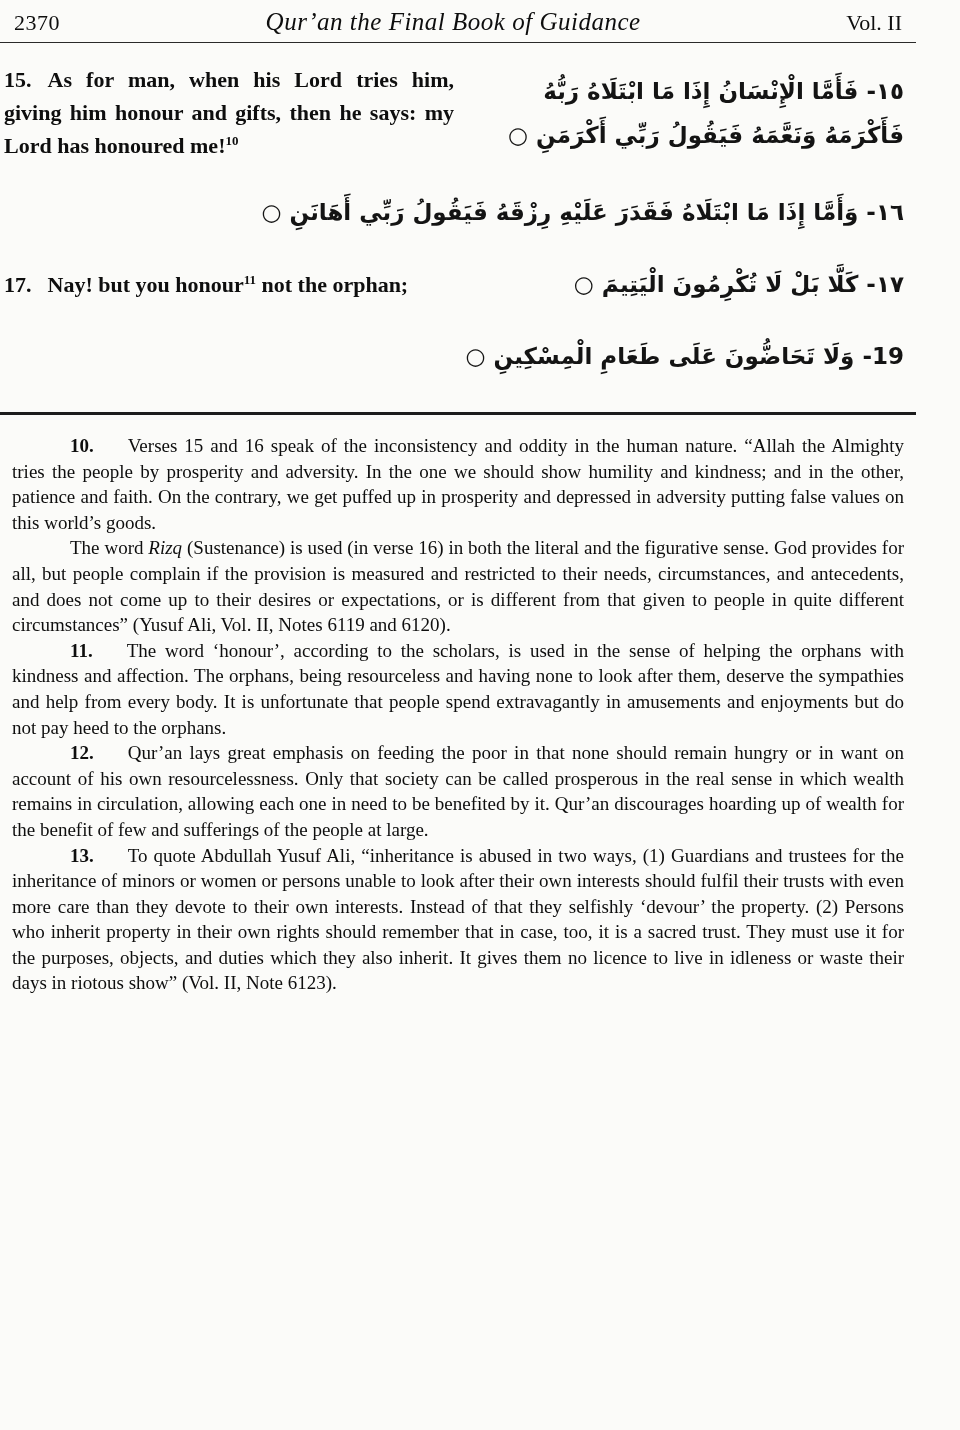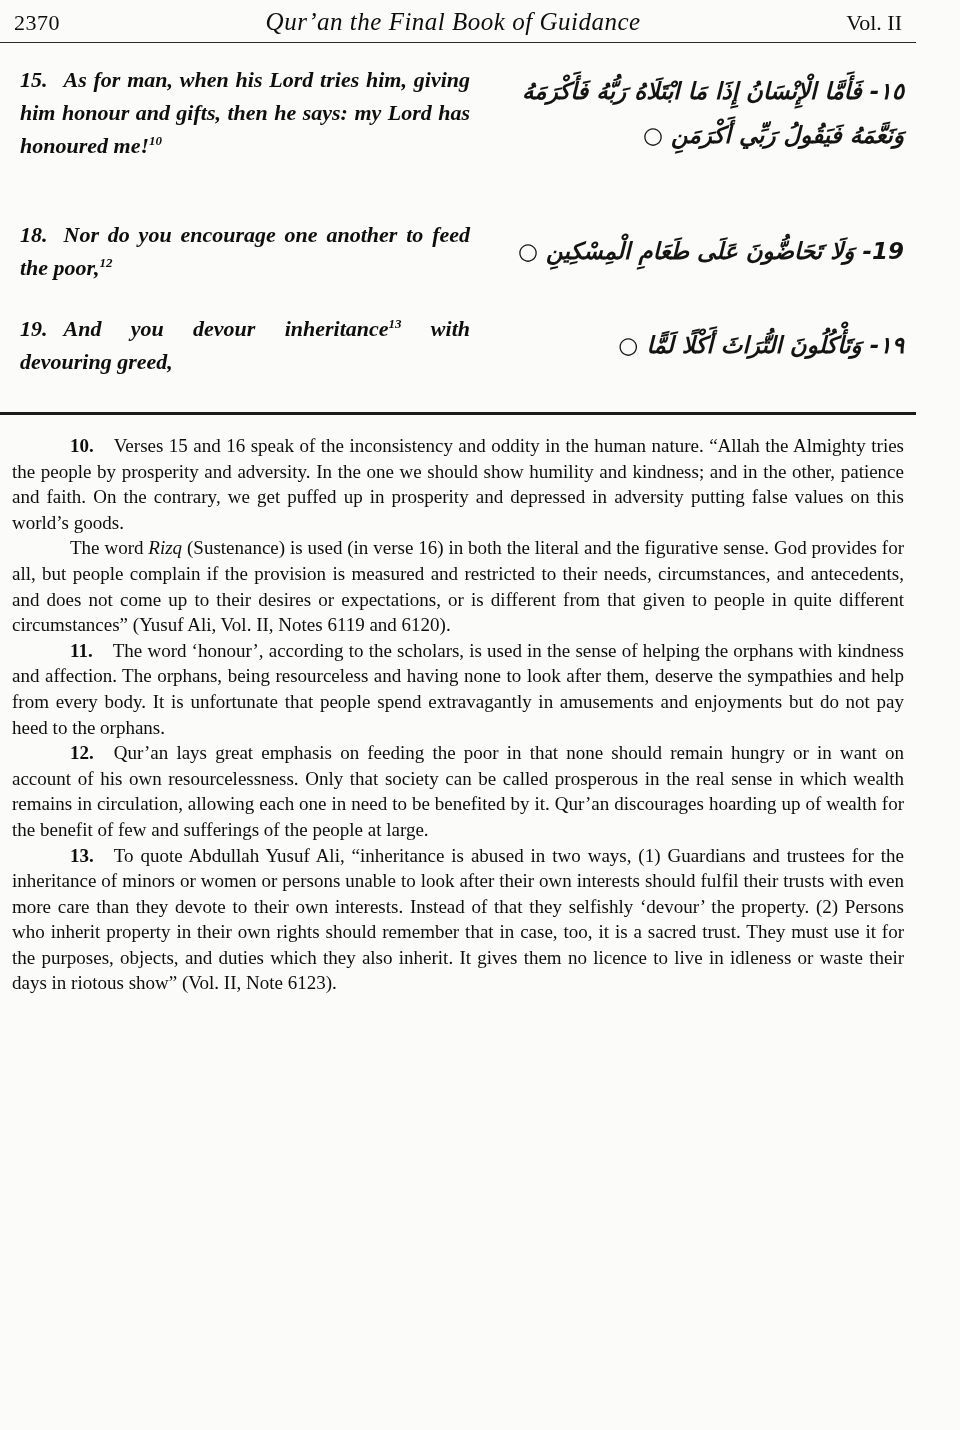--- a/index.html
+++ b/index.html
@@ -20,21 +20,21 @@
     justify-content: space-between;
     align-items: baseline;
     padding: 8px 14px 6px 14px;
     border-bottom: 1.5px solid #2a2a2a;
   }
   .page-num { font-size: 22px; letter-spacing: 0.5px; }
   .book-title { font-size: 25px; font-style: italic; letter-spacing: 0.5px; }
   .volume { font-size: 22px; font-family: Liberation Serif, serif; }
 
   
-  .verses { padding: 20px 12px 4px 20px; font-style: italic; }
+  .verses { padding: 20px 12px 4px 4px; }
   .verse-row { display: flex; align-items: center; margin-bottom: 28px; }
   .verse-en {
     width: 450px;
     font-weight: bold;
     font-size: 22px;
     line-height: 33px;
     text-align: justify;
   }
   .verse-en .num { margin-right: 16px; }
   .verse-en sup {
@@ -65,21 +65,21 @@
   
   .footnotes { padding: 8px 12px 14px 12px; }
   .fn p {
     font-size: 19px;
     line-height: 25.6px;
     text-align: justify;
     text-indent: 58px;
   }
   .fn .fn-num {
     font-weight: bold;
-    margin-right: 20px;
+    margin-right: 34px;
   }
   .fn i { font-style: italic; }
 </style>
 </head>
 <body>
 
 <div class="page">
 
   <div class="header">
     <span class="page-num">2370</span>
@@ -88,32 +88,32 @@
   </div>
 
   <div class="verses">
 
     <div class="verse-row">
       <div class="verse-en"><span class="num">15.</span><span>As for man, when his Lord tries him, giving him honour and gifts, then he says: my Lord has honoured me!</span><sup>10</sup><span></span></div>
       <div class="verse-ar" lang="ar" dir="rtl">١٥- فَأَمَّا الْإِنْسَانُ إِذَا مَا ابْتَلَاهُ رَبُّهُ فَأَكْرَمَهُ وَنَعَّمَهُ فَيَقُولُ رَبِّي أَكْرَمَنِ ○</div>
     </div>
 
     <div class="verse-row">
+      <div class="verse-ar" lang="ar" dir="rtl">١٦- وَأَمَّا إِذَا مَا ابْتَلَاهُ فَقَدَرَ عَلَيْهِ رِزْقَهُ فَيَقُولُ رَبِّي أَهَانَنِ ○</div>
     </div>
 
+    <div class="verse-row">
+      <div class="verse-en"><span class="num">17.</span><span>Nay! but you honour</span><sup>11</sup><span> not the orphan;</span></div>
+      <div class="verse-ar" lang="ar" dir="rtl">١٧- كَلَّا بَلْ لَا تُكْرِمُونَ الْيَتِيمَ ○</div>
+    </div>
 
     <div class="verse-row">
-      <div class="verse-en"><span class="num">18.</span><span>Nor do you encourage one another to feed the poor,</span><sup>12</sup><span></span></div>
       <div class="verse-ar" lang="ar" dir="rtl">19- وَلَا تَحَاضُّونَ عَلَى طَعَامِ الْمِسْكِينِ ○</div>
     </div>
 
-    <div class="verse-row">
-      <div class="verse-en"><span class="num">19.</span><span>And you devour inheritance</span><sup>13</sup><span> with devouring greed,</span></div>
-      <div class="verse-ar" lang="ar" dir="rtl">١٩- وَتَأْكُلُونَ التُّرَاثَ أَكْلًا لَمًّا ○</div>
-    </div>
 
   </div>
 
   <hr class="divider">
 
   <div class="footnotes">
 
     <div class="fn">
       <p><span class="fn-num">10.</span><span>Verses 15 and 16 speak of the inconsistency and oddity in the human nature. “Allah the Almighty tries the people by prosperity and adversity. In the one we should show humility and kindness; and in the other, patience and faith. On the contrary, we get puffed up in prosperity and depressed in adversity putting false values on this world’s goods.</span></p>
       <p><span>The word </span><i>Rizq</i><span> (Sustenance) is used (in verse 16) in both the literal and the figurative sense. God provides for all, but people complain if the provision is measured and restricted to their needs, circumstances, and antecedents, and does not come up to their desires or expectations, or is different from that given to people in quite different circumstances” (Yusuf Ali, Vol. II, Notes 6119 and 6120).</span></p>

